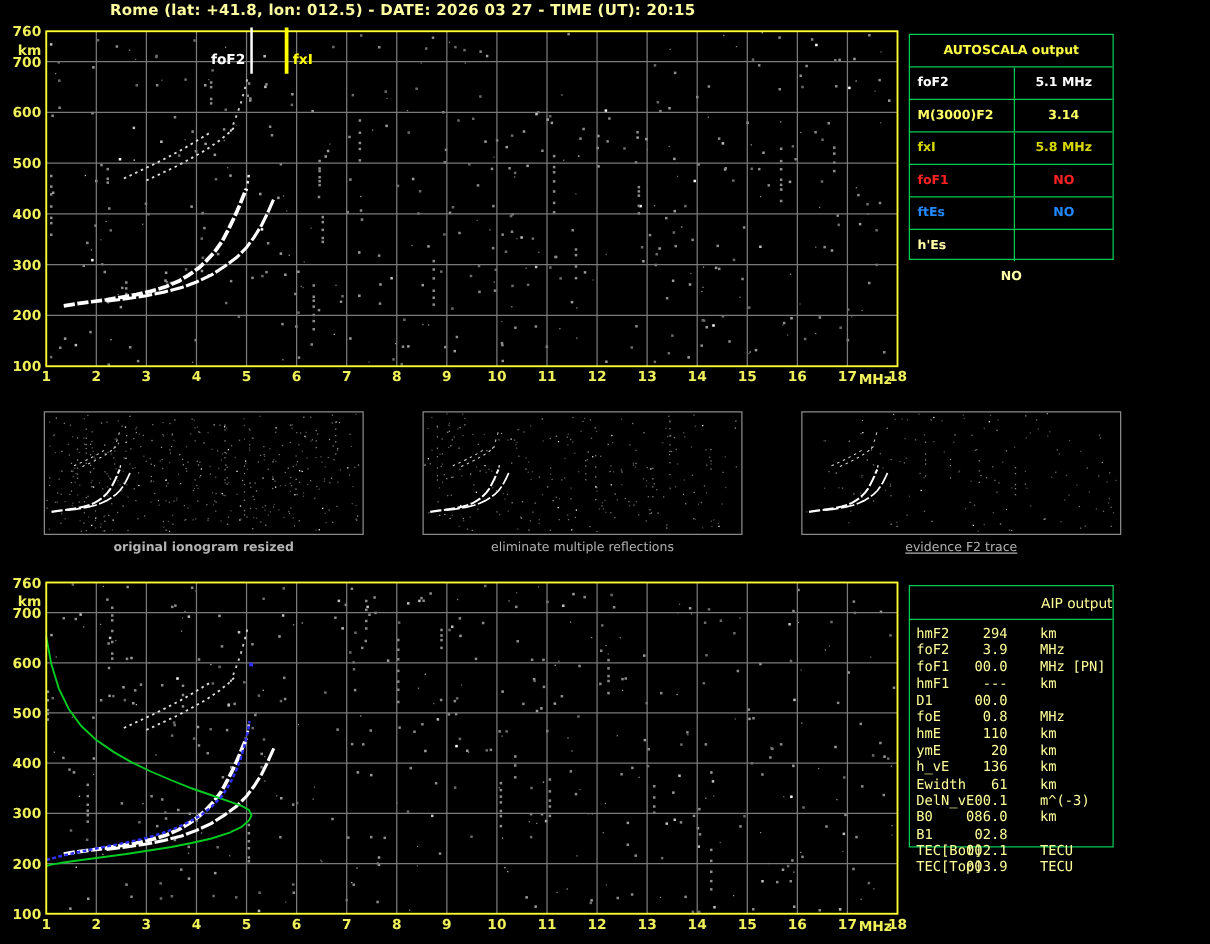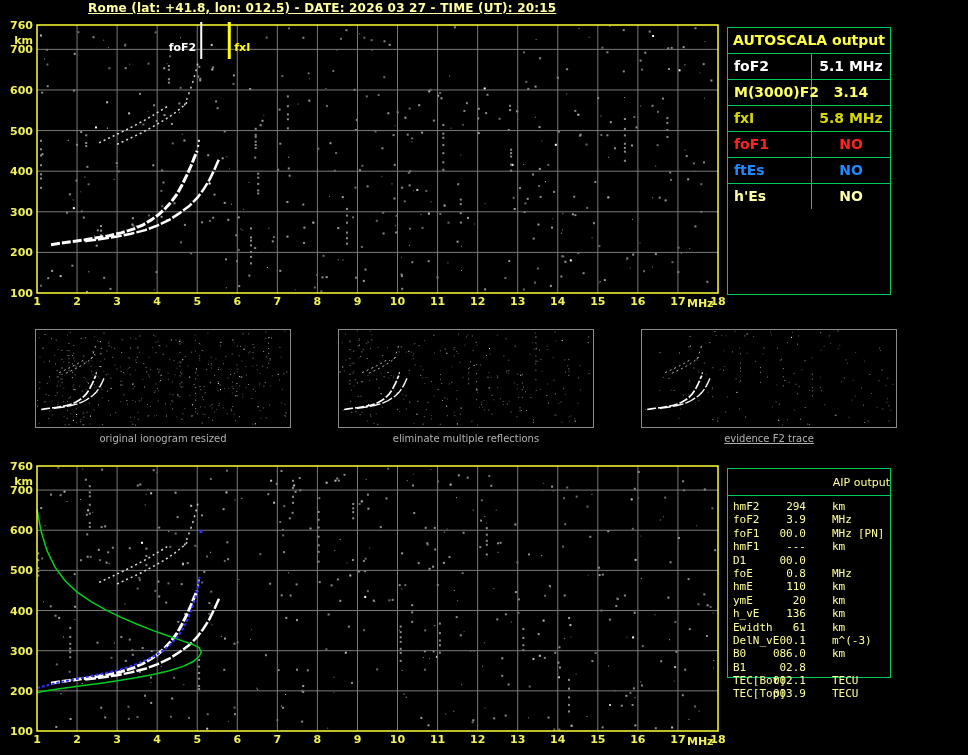--- a/index.html
+++ b/index.html
@@ -1,41 +1,41 @@
 <!DOCTYPE html>
 <html><head>
 <meta charset="utf-8">
 <style>
   html,body{margin:0;padding:0;background:#000;}
   .page{position:relative;width:968px;height:755px;background:#000;overflow:hidden;
         font-family:"DejaVu Sans",sans-serif;}
   .title{position:absolute;left:88px;top:1px;font-size:12px;font-weight:bold;color:#FFFFA0;
-         letter-spacing:0.2px;white-space:nowrap;text-decoration:underline;}
+         letter-spacing:0.2px;white-space:nowrap;}
   svg{position:absolute;display:block;}
   #plot-top{left:0;top:16px;}
   #plot-bottom{left:0;top:458px;}
   .thumb{position:absolute;top:329px;width:256px;height:99px;border:1px solid #8a8a8a;
          background:#000;box-sizing:border-box;}
   .thumb svg{position:absolute;left:0;top:0;}
   #thumb-0{left:35px;} #thumb-1{left:338px;} #thumb-2{left:641px;}
   .caption{position:absolute;top:433px;width:256px;text-align:center;font-size:10px;
            color:#b2b2b2;font-family:"DejaVu Sans",sans-serif;}
-  #cap-0{left:35px;} #cap-1{left:338px;} #cap-2{left:641px;text-decoration:underline;}
+  #cap-0{left:35px;font-weight:bold;} #cap-1{left:338px;} #cap-2{left:641px;text-decoration:underline;}
 
   
-  .as-table{position:absolute;left:727px;top:27px;width:164px;height:268px;
-            border:1px solid #00CC55;box-sizing:border-box;font-size:14px;font-weight:bold;}
+  .as-table{position:absolute;left:727px;top:27px;width:164px;height:181px;
+            border:1px solid #00CC55;box-sizing:border-box;font-size:10px;font-weight:bold;}
   .as-header{height:25px;line-height:25px;text-align:center;color:#FFFF44;
              border-bottom:1px solid #00CC55;}
   .as-row{display:flex;height:25px;line-height:25px;border-bottom:1px solid #00CC55;}
   .as-row:last-child{border-bottom:none;}
   .as-label{width:84px;padding-left:6px;border-right:1px solid #00CC55;box-sizing:border-box;}
   .as-value{flex:1;text-align:center;}
   .c-white{color:#FFFFFF;} .c-yellow{color:#FFFF66;} .c-gold{color:#D8D800;}
-  .c-red{color:#FF2222;} .c-blue{color:#2288FF;} .c-pale{color:#FFFFA8;}
+  .c-red{color:#FF2222;} .c-blue{color:#2288FF;} .c-pale{color:#FFFFA8;flex-direction:column;}
 
   
   .aip-table{position:absolute;left:727px;top:468px;width:164px;height:210px;
              border:1px solid #00CC55;box-sizing:border-box;overflow:visible;
              font-family:"DejaVu Sans Mono",monospace;font-size:11px;color:#FFFF99;}
   .aip-header{height:26px;line-height:28px;text-align:right;border-bottom:1px solid #00CC55;
               font-family:"DejaVu Sans",sans-serif;font-size:11px;}
   .aip-rows{position:absolute;left:0;top:31px;width:162px;}
   .aip-row{position:relative;height:13.4px;line-height:13.4px;white-space:nowrap;}
   .aip-label{position:absolute;left:5px;}

